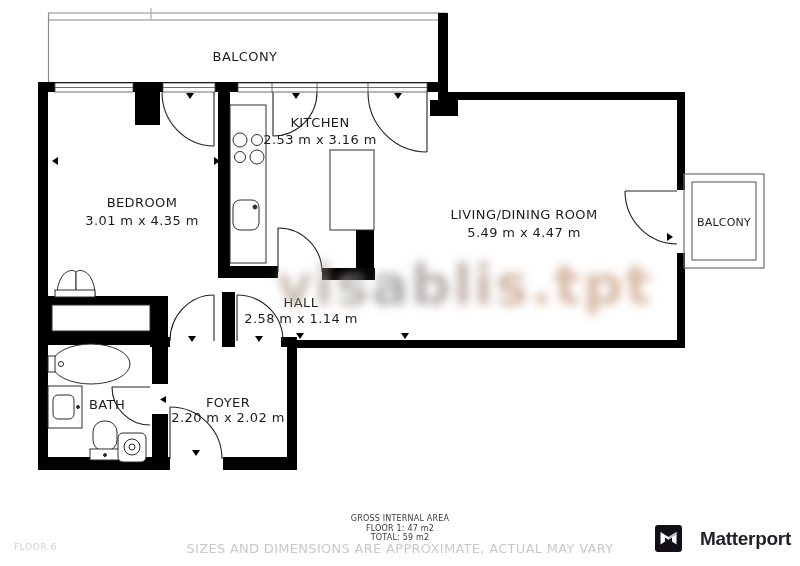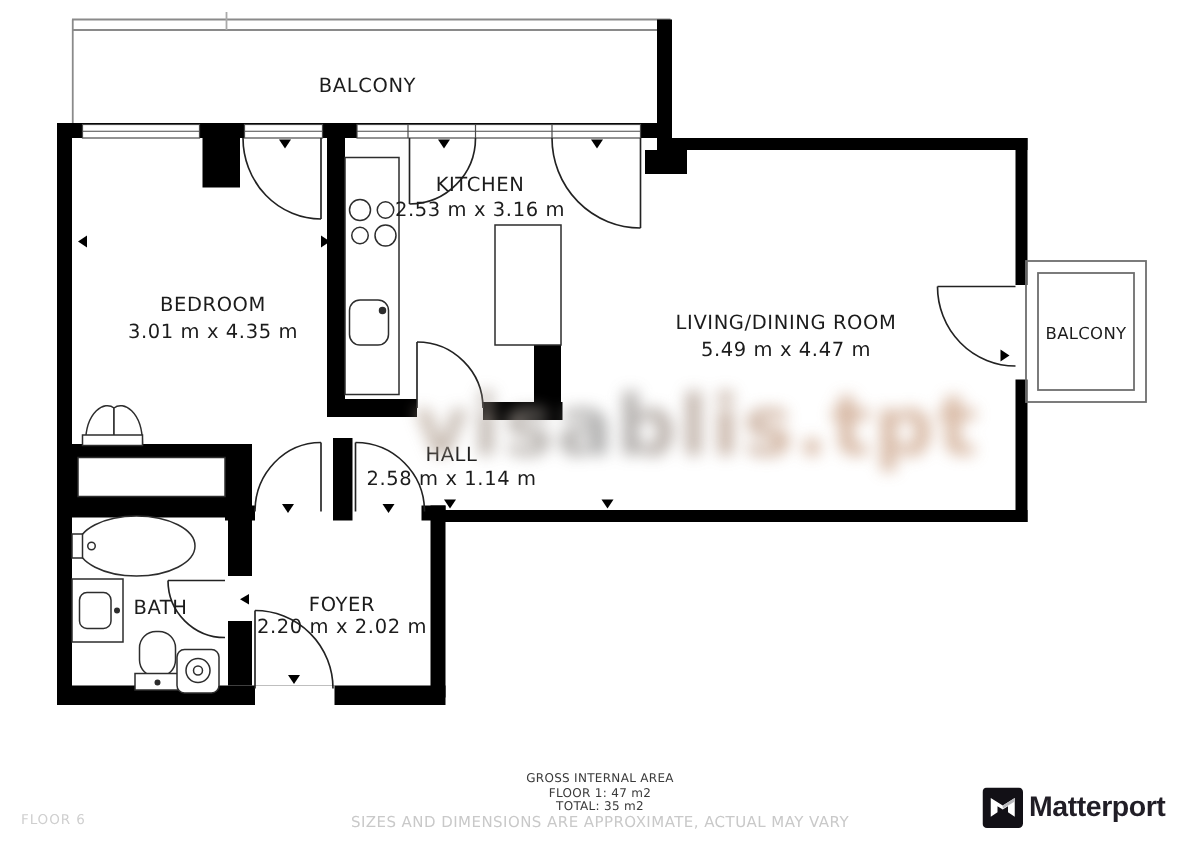--- a/index.html
+++ b/index.html
@@ -8,23 +8,23 @@
   .plan-svg{position:absolute;left:0;top:0;}
   .room-label{font-size:13px;fill:#1c1c1c;text-anchor:middle;letter-spacing:.4px;}
   .room-label.sm{font-size:11px;letter-spacing:.2px;}
   .wm{position:absolute;left:276px;top:252px;width:460px;height:62px;
       font-size:56px;font-weight:bold;letter-spacing:2px;white-space:nowrap;
       background:linear-gradient(90deg,#b9a696 0%,#8d8d8d 28%,#c59a7e 55%,#caa083 80%,#c9a88e 100%);
       -webkit-background-clip:text;background-clip:text;color:transparent;
       filter:blur(5px);opacity:.72;pointer-events:none;}
   .footer-block{position:absolute;left:0;top:514px;width:800px;text-align:center;line-height:9.5px;}
   .f-line{font-size:8px;color:#3a3a3a;letter-spacing:.2px;}
-  .f-disclaimer{font-size:10px;color:#c9c9c9;letter-spacing:.3px;margin-top:1px;}
+  .f-disclaimer{font-size:13px;color:#c9c9c9;letter-spacing:.3px;margin-top:1px;}
   .floor-tag{position:absolute;left:14px;top:542px;font-size:9px;color:#cfcfcf;letter-spacing:.6px;}
-  .brand{position:absolute;left:655px;top:525px;display:flex;align-items:center;gap:4px;}
+  .brand{position:absolute;left:655px;top:525px;display:flex;align-items:center;gap:18px;}
   .brand-name{font-family:"Liberation Sans", sans-serif;font-weight:bold;font-size:19px;
               color:#211e26;letter-spacing:-.3px;}
 </style>
 </head>
 <body>
 
 <div class="stage">
 
   <svg class="plan-svg" width="800" height="566" viewBox="0 0 800 566">
 
@@ -195,21 +195,21 @@
       <text class="room-label" x="228" y="422">2.20 m x 2.02 m</text>
       <text class="room-label" x="107" y="409">BATH</text>
     </g>
   </svg>
 
   <div class="wm">visablis.tpt</div>
 
   <div class="footer-block">
     <div class="f-line">GROSS INTERNAL AREA</div>
     <div class="f-line">FLOOR 1: 47 m2</div>
-    <div class="f-line">TOTAL: 35 m2</div>
+    <div class="f-line">TOTAL: 59 m2</div>
     <div class="f-disclaimer">SIZES AND DIMENSIONS ARE APPROXIMATE, ACTUAL MAY VARY</div>
   </div>
 
   <div class="floor-tag">FLOOR 6</div>
 
   <div class="brand">
     <svg width="27" height="27" viewBox="0 0 27 27">
       <rect x="0" y="0" width="27" height="27" rx="3" fill="#121016"></rect>
       <path d="M5.5,19.5 L5.5,7 L13.5,12 L21.5,7 L21.5,19.5 L17,16.5 L17,12.5 L13.5,14.7 L10,12.5 L10,16.5 Z" fill="#ffffff"></path>
       <path d="M13.5,12 L21.5,7 L21.5,9.4 L13.5,14.2 Z" fill="#b9b9bd"></path>

